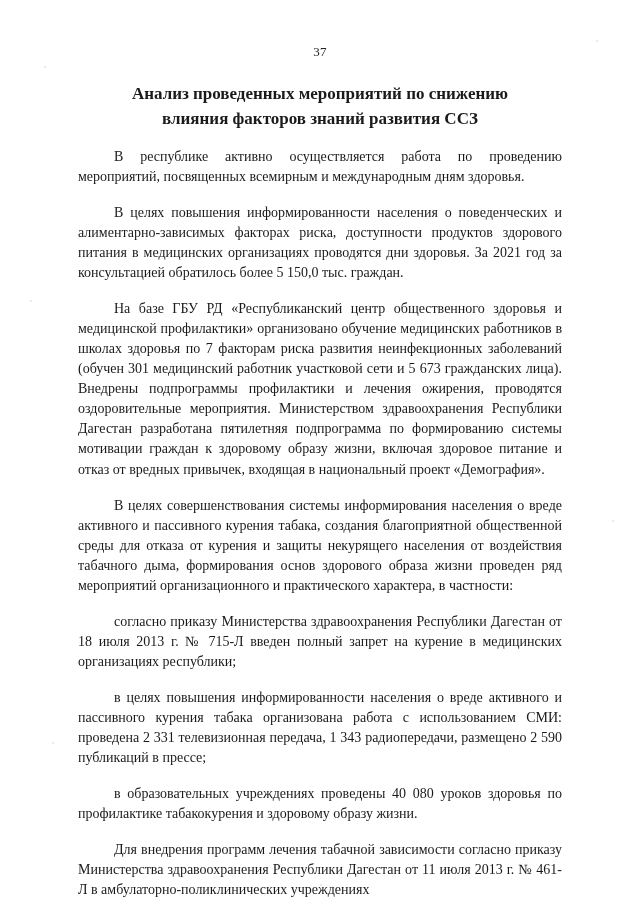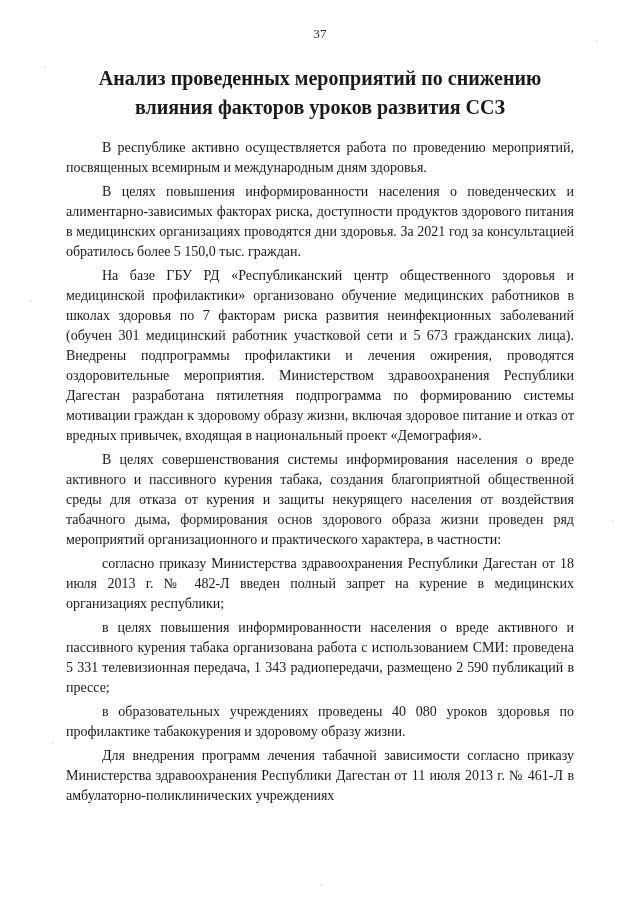--- a/index.html
+++ b/index.html
@@ -12,43 +12,43 @@
     height: 905px;
     font-family: "Liberation Serif", "DejaVu Serif", serif;
     color: #1a1a1a;
     position: relative;
     overflow: hidden;
   }
   .page {
     width: 640px;
     height: 905px;
     box-sizing: border-box;
-    padding: 26px 62px 20px 62px;
+    padding: 44px 62px 20px 62px;
     position: relative;
   }
   .page-number {
     text-align: center;
     font-size: 13px;
     letter-spacing: 0.2px;
     margin: 0 0 22px 0;
     color: #222;
   }
   .doc-title {
     text-align: center;
     font-weight: bold;
-    font-size: 20px;
+    font-size: 17px;
     line-height: 1.45;
     margin: 8px auto 16px auto;
     width: 88%;
   }
   .doc-title .line {
     display: block;
   }
   .body-text p {
-    margin: 4px;
+    margin: 16px;
     text-align: justify;
     text-indent: 36px;
     font-size: 14px;
     line-height: 1.43;
     hyphens: auto;
   }
   
   .speck {
     position: absolute;
     background: #c9c9c9;
@@ -58,30 +58,30 @@
 </style>
 </head>
 <body>
 
 <div class="page">
 
   <div class="page-number">37</div>
 
   <div class="doc-title">
     <span class="line">Анализ проведенных мероприятий по снижению</span>
-    <span class="line">влияния факторов уроков развития ССЗ</span>
+    <span class="line">влияния факторов знаний развития ССЗ</span>
   </div>
 
   <div class="body-text">
     <p>В республике активно осуществляется работа по проведению мероприятий, посвященных всемирным и международным дням здоровья.</p>
     <p>В целях повышения информированности населения о поведенческих и алиментарно-зависимых факторах риска, доступности продуктов здорового питания в медицинских организациях проводятся дни здоровья. За 2021 год за консультацией обратилось более 5 150,0 тыс. граждан.</p>
     <p>На базе ГБУ РД «Республиканский центр общественного здоровья и медицинской профилактики» организовано обучение медицинских работников в школах здоровья по 7 факторам риска развития неинфекционных заболеваний (обучен 301 медицинский работник участковой сети и 5 673 гражданских лица). Внедрены подпрограммы профилактики и лечения ожирения, проводятся оздоровительные мероприятия. Министерством здравоохранения Республики Дагестан разработана пятилетняя подпрограмма по формированию системы мотивации граждан к здоровому образу жизни, включая здоровое питание и отказ от вредных привычек, входящая в национальный проект «Демография».</p>
     <p>В целях совершенствования системы информирования населения о вреде активного и пассивного курения табака, создания благоприятной общественной среды для отказа от курения и защиты некурящего населения от воздействия табачного дыма, формирования основ здорового образа жизни проведен ряд мероприятий организационного и практического характера, в частности:</p>
-    <p>согласно приказу Министерства здравоохранения Республики Дагестан от 18 июля 2013 г. № 482-Л введен полный запрет на курение в медицинских организациях республики;</p>
-    <p>в целях повышения информированности населения о вреде активного и пассивного курения табака организована работа с использованием СМИ: проведена 5 331 телевизионная передача, 1 343 радиопередачи, размещено 2 590 публикаций в прессе;</p>
+    <p>согласно приказу Министерства здравоохранения Республики Дагестан от 18 июля 2013 г. № 715-Л введен полный запрет на курение в медицинских организациях республики;</p>
+    <p>в целях повышения информированности населения о вреде активного и пассивного курения табака организована работа с использованием СМИ: проведена 2 331 телевизионная передача, 1 343 радиопередачи, размещено 2 590 публикаций в прессе;</p>
     <p>в образовательных учреждениях проведены 40 080 уроков здоровья по профилактике табакокурения и здоровому образу жизни.</p>
     <p>Для внедрения программ лечения табачной зависимости согласно приказу Министерства здравоохранения Республики Дагестан от 11 июля 2013 г. № 461-Л в амбулаторно-поликлинических учреждениях</p>
   </div>
 
   <span class="speck" style="left:44px; top:66px; width:2px; height:2px;"></span>
   <span class="speck" style="left:596px; top:40px; width:2px; height:2px;"></span>
   <span class="speck" style="left:30px; top:300px; width:2px; height:2px;"></span>
   <span class="speck" style="left:612px; top:520px; width:2px; height:2px;"></span>
   <span class="speck" style="left:52px; top:742px; width:2px; height:2px;"></span>
   <span class="speck" style="left:320px; top:884px; width:2px; height:2px;"></span>

